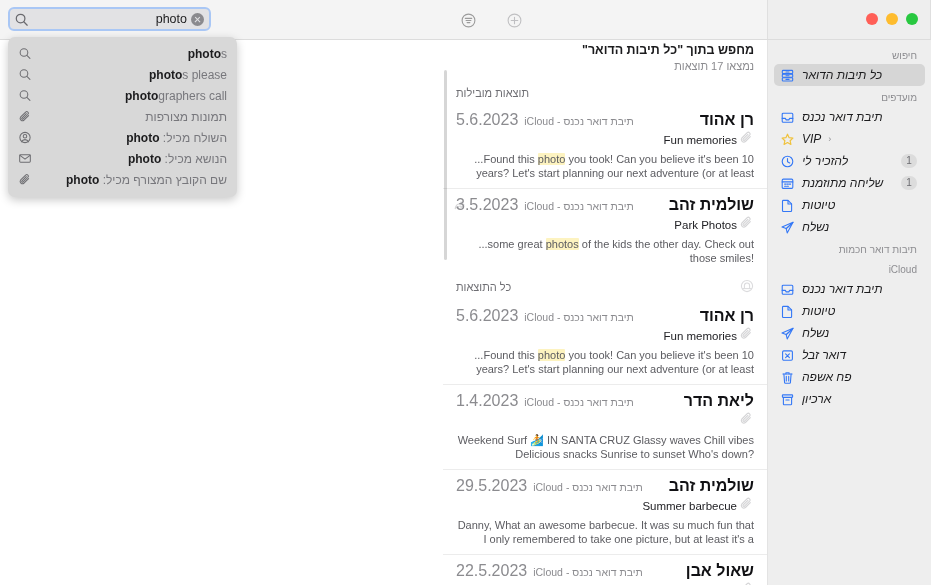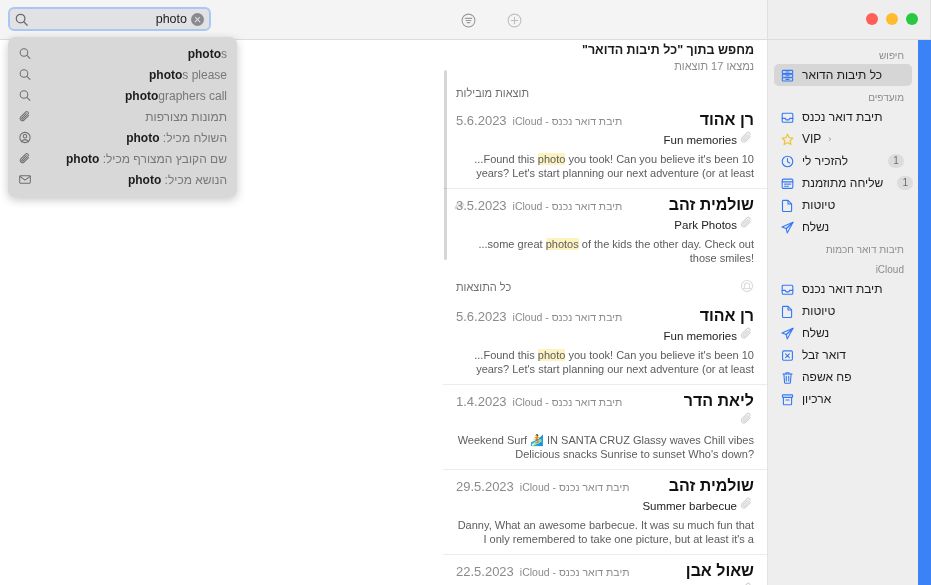--- a/index.html
+++ b/index.html
@@ -129,21 +129,21 @@
   .msg-top {
     display: flex; flex-direction: row; align-items: baseline;
     justify-content: flex-start; gap: 6px;
   }
   .msg-sender {
     font-size: 16px; font-weight: bold; color: #111114;
     flex: 0 0 auto; order: 0;
   }
   .msg-spacer { flex: 1 1 auto; order: 1; }
   .msg-mailbox { font-size: 10.5px; color: #8b8b8f; flex: 0 0 auto; order: 2; direction: rtl; }
-  .msg-date { font-size: 13px; color: #8b8b8f; flex: 0 0 auto; order: 3; direction: ltr; }
+  .msg-date { font-size: 16px; color: #8b8b8f; flex: 0 0 auto; order: 3; direction: ltr; }
   .msg-sub-line {
     display: flex; flex-direction: row; align-items: center;
     justify-content: space-between; margin-top: 1px;
   }
   .msg-subject { font-size: 11.5px; color: #222226; direction: ltr; text-align: right; flex: 1 1 auto; }
   .msg-clip { opacity: .38; flex: 0 0 auto; margin-left: 2px; }
   .msg-snippet {
     font-size: 11px; color: #5c5c61; line-height: 14px;
     margin-top: 3px;
     direction: ltr; text-align: right;
@@ -155,21 +155,21 @@
   
   .list-scroll {
     position: absolute; top: 70px; left: 444px;
     width: 3px; height: 190px; border-radius: 2px;
     background: rgba(0,0,0,.16);
   }
 
   
   .sidebar {
     position: absolute; top: 40px; left: 768px;
-    width: 150px; height: 545px;
+    width: 163px; height: 545px;
     background: #eeeeee;
     padding-top: 4px;
     text-align: right;
     overflow: hidden;
   }
   .sb-section-title {
     font-size: 10px; color: #8d8d91;
     padding: 6px 14px 3px 10px;
     font-weight: normal;
   }
@@ -177,21 +177,21 @@
     display: flex; flex-direction: row-reverse; align-items: center;
     gap: 7px;
     margin: 0 6px;
     padding: 3px 8px 3px 6px;
     height: 22px;
     border-radius: 5px;
     font-size: 12px; color: #1c1c1e;
   }
   .sb-item.selected { background: #d6d6d6; }
   .sb-icon { width: 15px; height: 15px; flex: 0 0 auto; display: flex; align-items: center; justify-content: center; }
-  .sb-label { flex: 0 0 auto; white-space: nowrap; }
+  .sb-label { flex: 0 0 auto; white-space: nowrap; font-style: italic; }
   .sb-grow { flex: 1 1 auto; }
   .sb-badge {
     font-size: 10px; color: #6b6b70;
     background: #dcdcdc; border-radius: 8px;
     padding: 0px 5px; line-height: 14px; min-width: 16px; text-align: center;
   }
   .sb-chevron { font-size: 9px; color: #8d8d91; }
 
   
   .suggest {
@@ -617,29 +617,29 @@
             <circle cx="7.5" cy="7.5" r="5.5"></circle>
             <circle cx="7.5" cy="6.1" r="1.9"></circle>
             <path d="M3.7 12.2 a4.2 4.2 0 0 1 7.6 0"></path>
           </svg>
         </span>
         <span class="sug-text rtl"><span class="g">השולח מכיל: </span><span class="b">photo</span></span>
       </div>
       <div class="sug-row">
         <span class="sug-icon">
           <svg width="15" height="15" viewBox="0 0 15 15" fill="none" stroke="#4a4a4f" stroke-width="1.1" stroke-linecap="round" stroke-linejoin="round">
-            <path d="M11.3 6.6 L6.4 11.5 a2.5 2.5 0 0 1 -3.5 -3.5 L8.2 2.7 a1.7 1.7 0 0 1 2.4 2.4 L5.3 10.4 a0.9 0.9 0 0 1 -1.2 -1.2 L8.9 4.4"></path>
-          </svg>
-        </span>
-        <span class="sug-text rtl"><span class="g">שם הקובץ המצורף מכיל: </span><span class="b">photo</span></span>
+            <rect x="1.8" y="3.6" width="11.4" height="7.8" rx="0.9"></rect>
+            <path d="M2.1 4.1 L7.5 8.2 L12.9 4.1"></path>
+          </svg>
+        </span>
+        <span class="sug-text rtl"><span class="g">הנושא מכיל: </span><span class="b">photo</span></span>
       </div>
       <div class="sug-row">
         <span class="sug-icon">
           <svg width="15" height="15" viewBox="0 0 15 15" fill="none" stroke="#4a4a4f" stroke-width="1.1" stroke-linecap="round" stroke-linejoin="round">
-            <rect x="1.8" y="3.6" width="11.4" height="7.8" rx="0.9"></rect>
-            <path d="M2.1 4.1 L7.5 8.2 L12.9 4.1"></path>
-          </svg>
-        </span>
-        <span class="sug-text rtl"><span class="g">הנושא מכיל: </span><span class="b">photo</span></span>
+            <path d="M11.3 6.6 L6.4 11.5 a2.5 2.5 0 0 1 -3.5 -3.5 L8.2 2.7 a1.7 1.7 0 0 1 2.4 2.4 L5.3 10.4 a0.9 0.9 0 0 1 -1.2 -1.2 L8.9 4.4"></path>
+          </svg>
+        </span>
+        <span class="sug-text rtl"><span class="g">שם הקובץ המצורף מכיל: </span><span class="b">photo</span></span>
       </div>
     </div>
 
 </div>
 
 </body></html>

